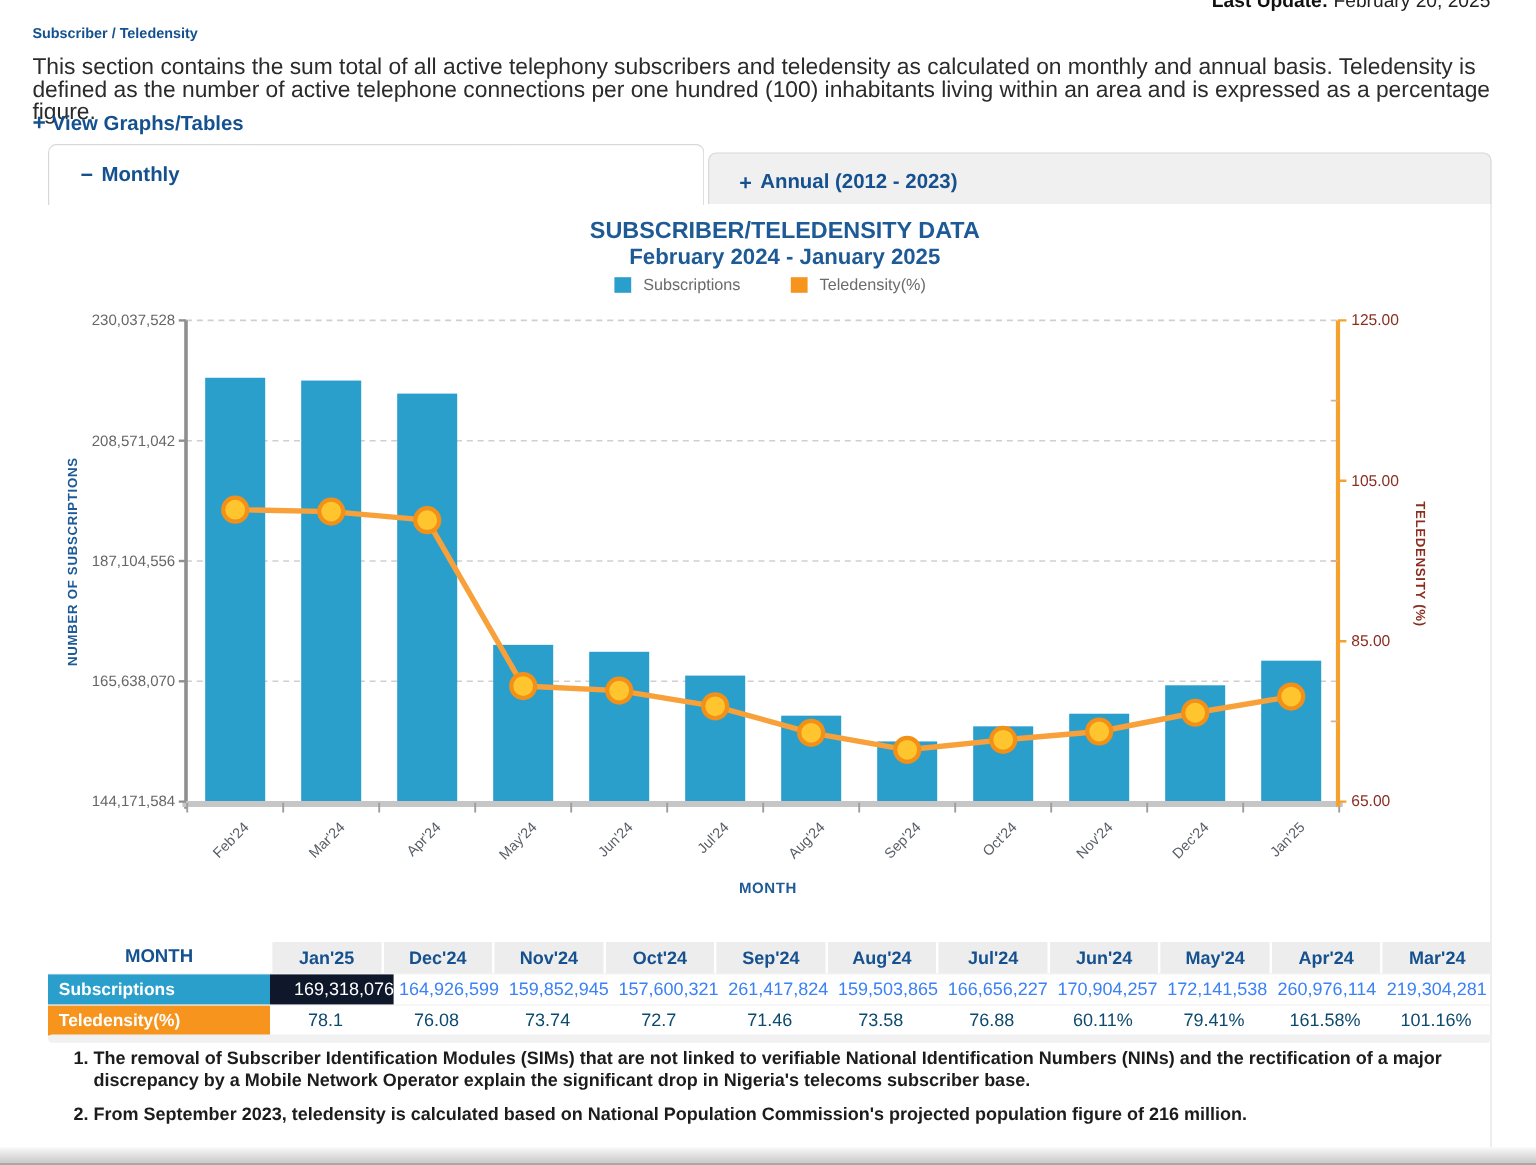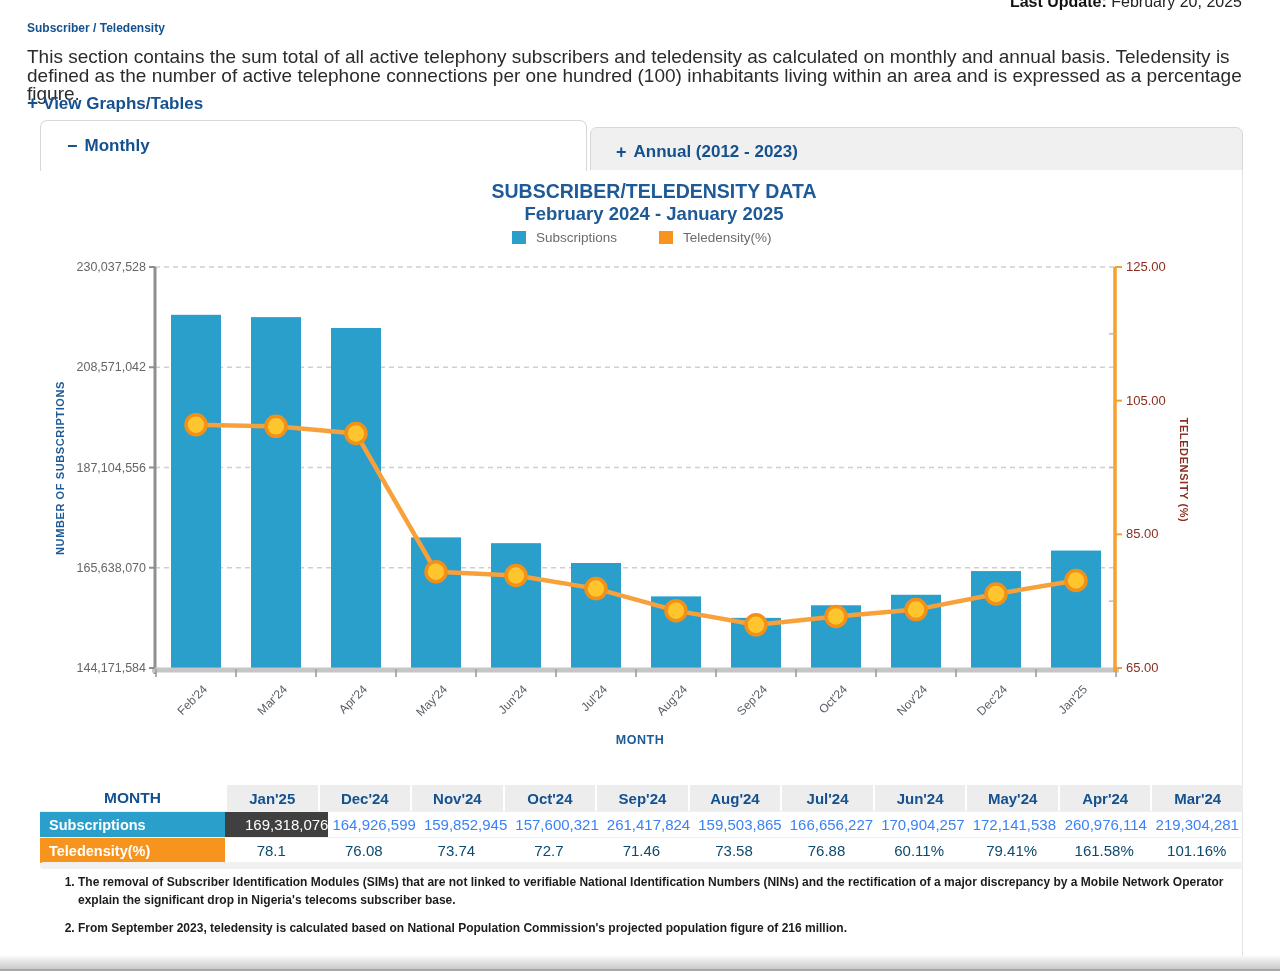--- a/index.html
+++ b/index.html
@@ -35,29 +35,29 @@
              align-items:center; justify-content:center; font-weight:bold; color:#15518f; }
   .t-corner { background:#fff; height:26px; display:flex; align-items:center; justify-content:center;
               font-weight:bold; color:#15518f; font-size:15.5px; }
   .t-label { height:25px; display:flex; align-items:center; padding-left:9px; color:#fff;
              font-weight:bold; font-size:14.5px; }
   .t-label.sub { background:#2b9fcc; }
   .t-label.tel { background:#f7941e; }
   .t-cell { height:25px; display:flex; align-items:center; justify-content:center; }
   .sub-val { color:#3b82f6; }
   .tel-val { color:#0c4a6e; }
-  .t-cell.hl { background:#404040; color:#fff;padding-left:20px; }
+  .t-cell.hl { background:#0f172a; color:#fff;padding-left:20px; }
   .t-row + .t-row { border-top:1px solid #f0f0f0; }
   #table-scrollbar { left:40px; top:862px; width:1203px; height:7px; background:#f1f1f1;
                      border-radius:4px; z-index:4; }
 
   
   #footnotes { left:40px; top:874px; width:1203px; z-index:4; }
   #footnotes ol { margin-left:38px; }
-  #footnotes li { font-size:12px; line-height:17.5px; font-weight:bold; color:#1c1c1c; margin-bottom:11px; }
+  #footnotes li { font-size:15px; line-height:17.5px; font-weight:bold; color:#1c1c1c; margin-bottom:11px; }
 
   #bottom-strip { left:0; top:956px; width:1280px; height:15px;
      background:linear-gradient(#fafafa,#c9c9c9); border-bottom:2px solid #a8a8a8; z-index:5; }
 </style>
 </head>
 <body>
 
 <div class="abs" id="last-update">
   <b>Last Update:</b>
   <span>February 20, 2025</span>

